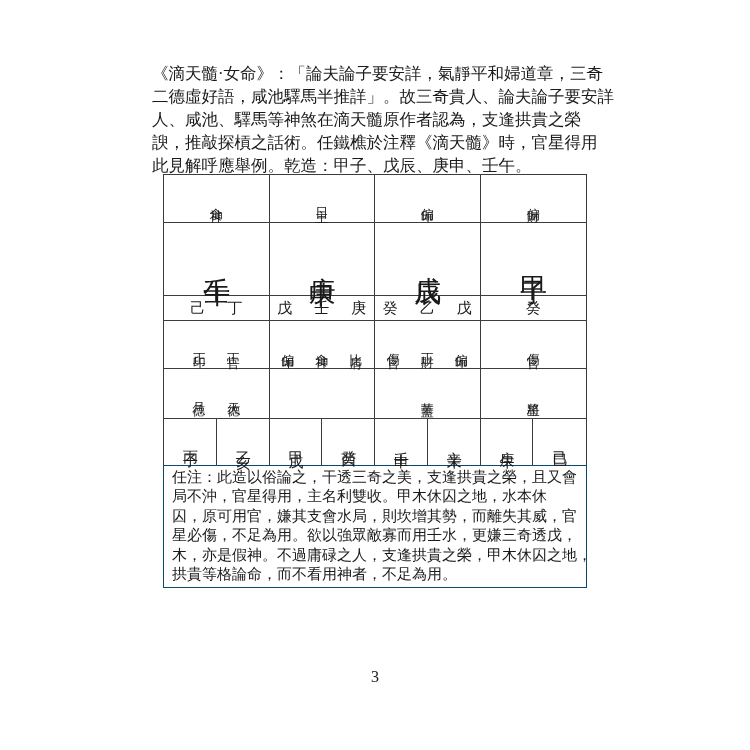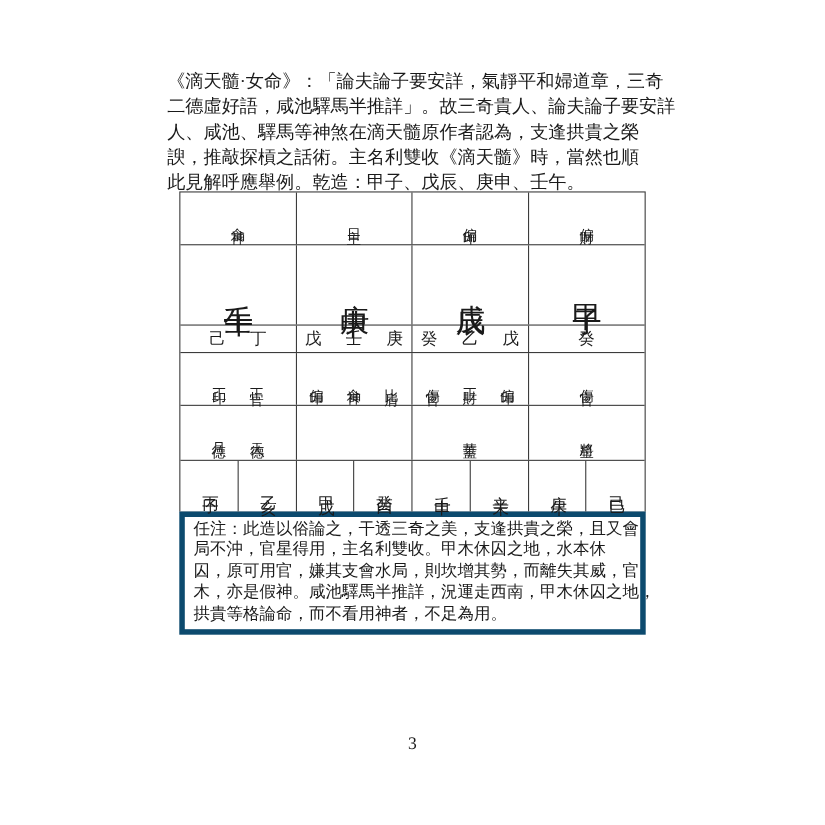--- a/index.html
+++ b/index.html
@@ -39,42 +39,42 @@
     writing-mode:vertical-rl; text-orientation:upright;
     line-height:1; display:inline-block;
   }
   .v-small { font-size:13px; letter-spacing:2px; }
   .v-big   { font-size:27px; letter-spacing:4px; font-weight:400; }
   .v-luck  { font-size:15px; letter-spacing:3px; }
   .stem-ch { font-size:15px; }
 
   
   .commentary {
-    border:5px solid #0c4a6e; margin-top:-1px;
+    border:1px solid #0c4a6e; margin-top:-1px;
     padding:2px 8px 3px 8px; background:#fff;
   }
   .commentary-line {
     font-size:15px; line-height:19.4px; height:19.4px; white-space:nowrap;
   }
 
   .page-number {
     position:absolute; left:0; top:668px; width:750px;
     text-align:center; font-size:16px;
   }
 </style>
 </head>
 <body>
 
 <div class="page">
 
   <div class="intro">
     <div class="intro-line">《滴天髓·女命》：「論夫論子要安詳，氣靜平和婦道章，三奇</div>
     <div class="intro-line">二德虛好語，咸池驛馬半推詳」。故三奇貴人、論夫論子要安詳</div>
     <div class="intro-line">人、咸池、驛馬等神煞在滴天髓原作者認為，支逢拱貴之榮</div>
-    <div class="intro-line">諛，推敲探槓之話術。主名利雙收《滴天髓》時，當然也順</div>
+    <div class="intro-line">諛，推敲探槓之話術。任鐵樵於注釋《滴天髓》時，官星得用</div>
     <div class="intro-line">此見解呼應舉例。乾造：甲子、戊辰、庚申、壬午。</div>
   </div>
 
   <div class="chart-wrap">
     <div class="bazi-table">
 
       <div class="trow r-tengods">
         <div class="tcell">
           <span class="vert v-small">食神</span>
         </div>
@@ -184,20 +184,21 @@
           <span class="vert v-luck">己巳</span>
         </div>
       </div>
 
     </div>
 
     <div class="commentary">
       <div class="commentary-line">任注：此造以俗論之，干透三奇之美，支逢拱貴之榮，且又會</div>
       <div class="commentary-line">局不沖，官星得用，主名利雙收。甲木休囚之地，水本休</div>
       <div class="commentary-line">囚，原可用官，嫌其支會水局，則坎增其勢，而離失其威，官</div>
-      <div class="commentary-line">木，亦是假神。咸池驛馬半推詳，況運走西南，甲木休囚之地，</div>
+      <div class="commentary-line">星必傷，不足為用。欲以強眾敵寡而用壬水，更嫌三奇透戊，</div>
+      <div class="commentary-line">木，亦是假神。不過庸碌之人，支逢拱貴之榮，甲木休囚之地，</div>
       <div class="commentary-line">拱貴等格論命，而不看用神者，不足為用。</div>
     </div>
   </div>
 
   <div class="page-number">3</div>
 
 </div>
 
 </body></html>

